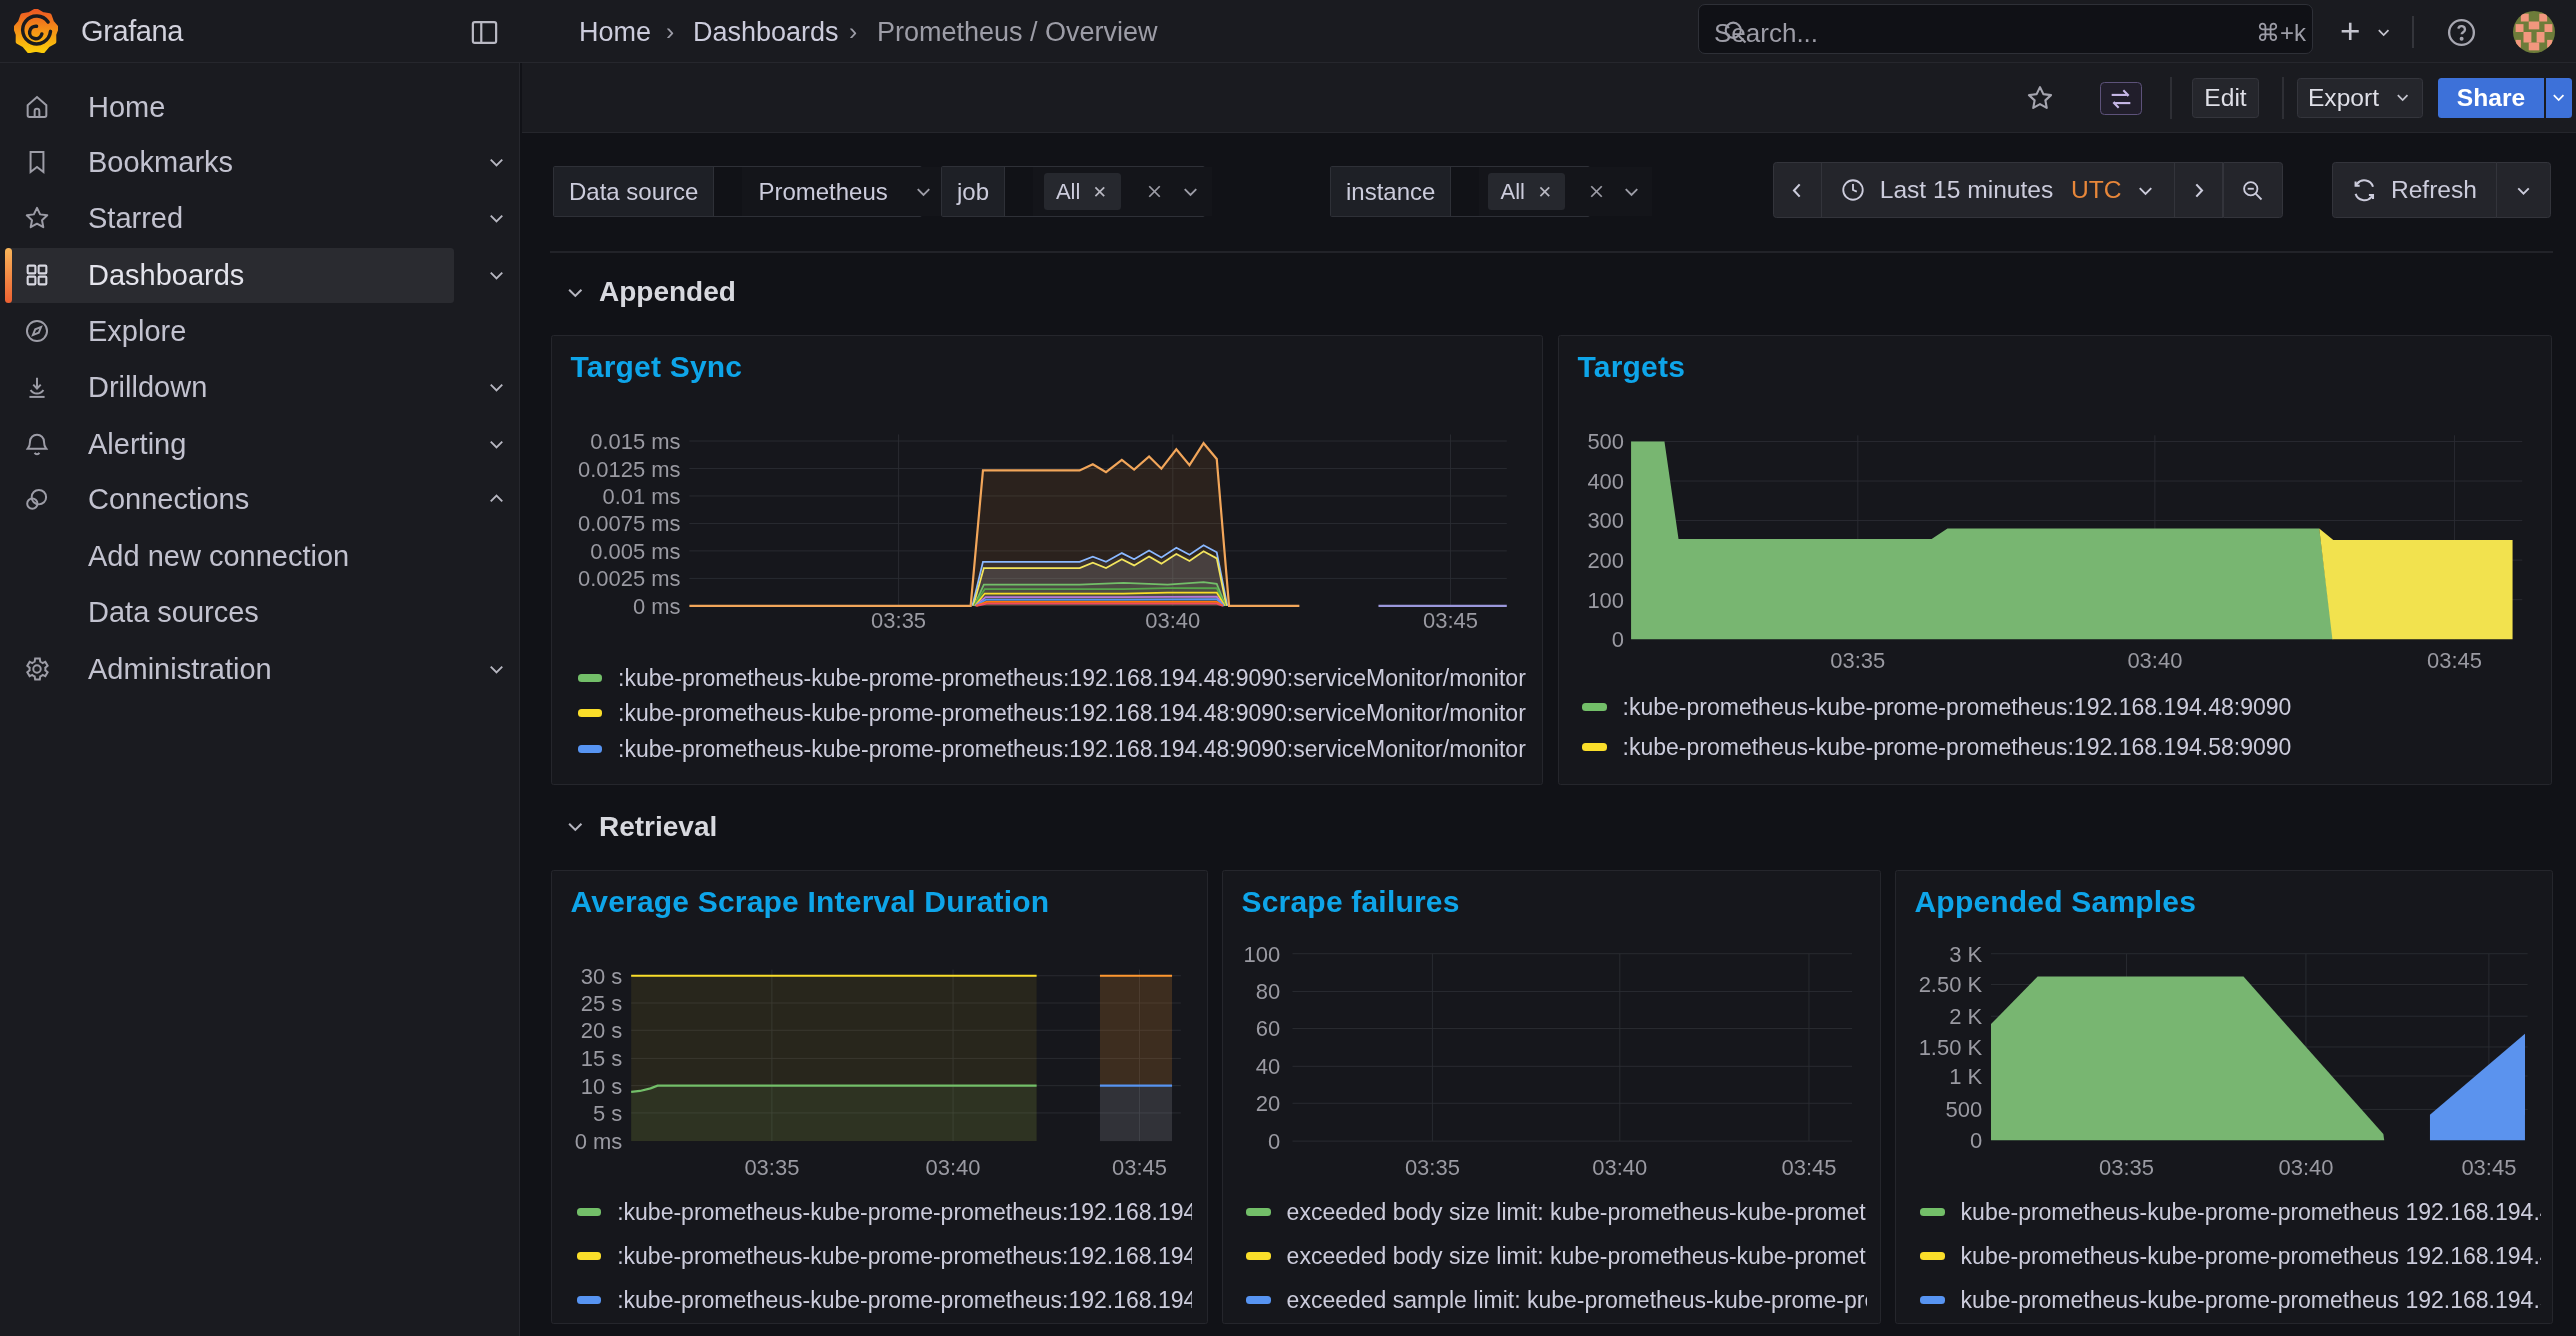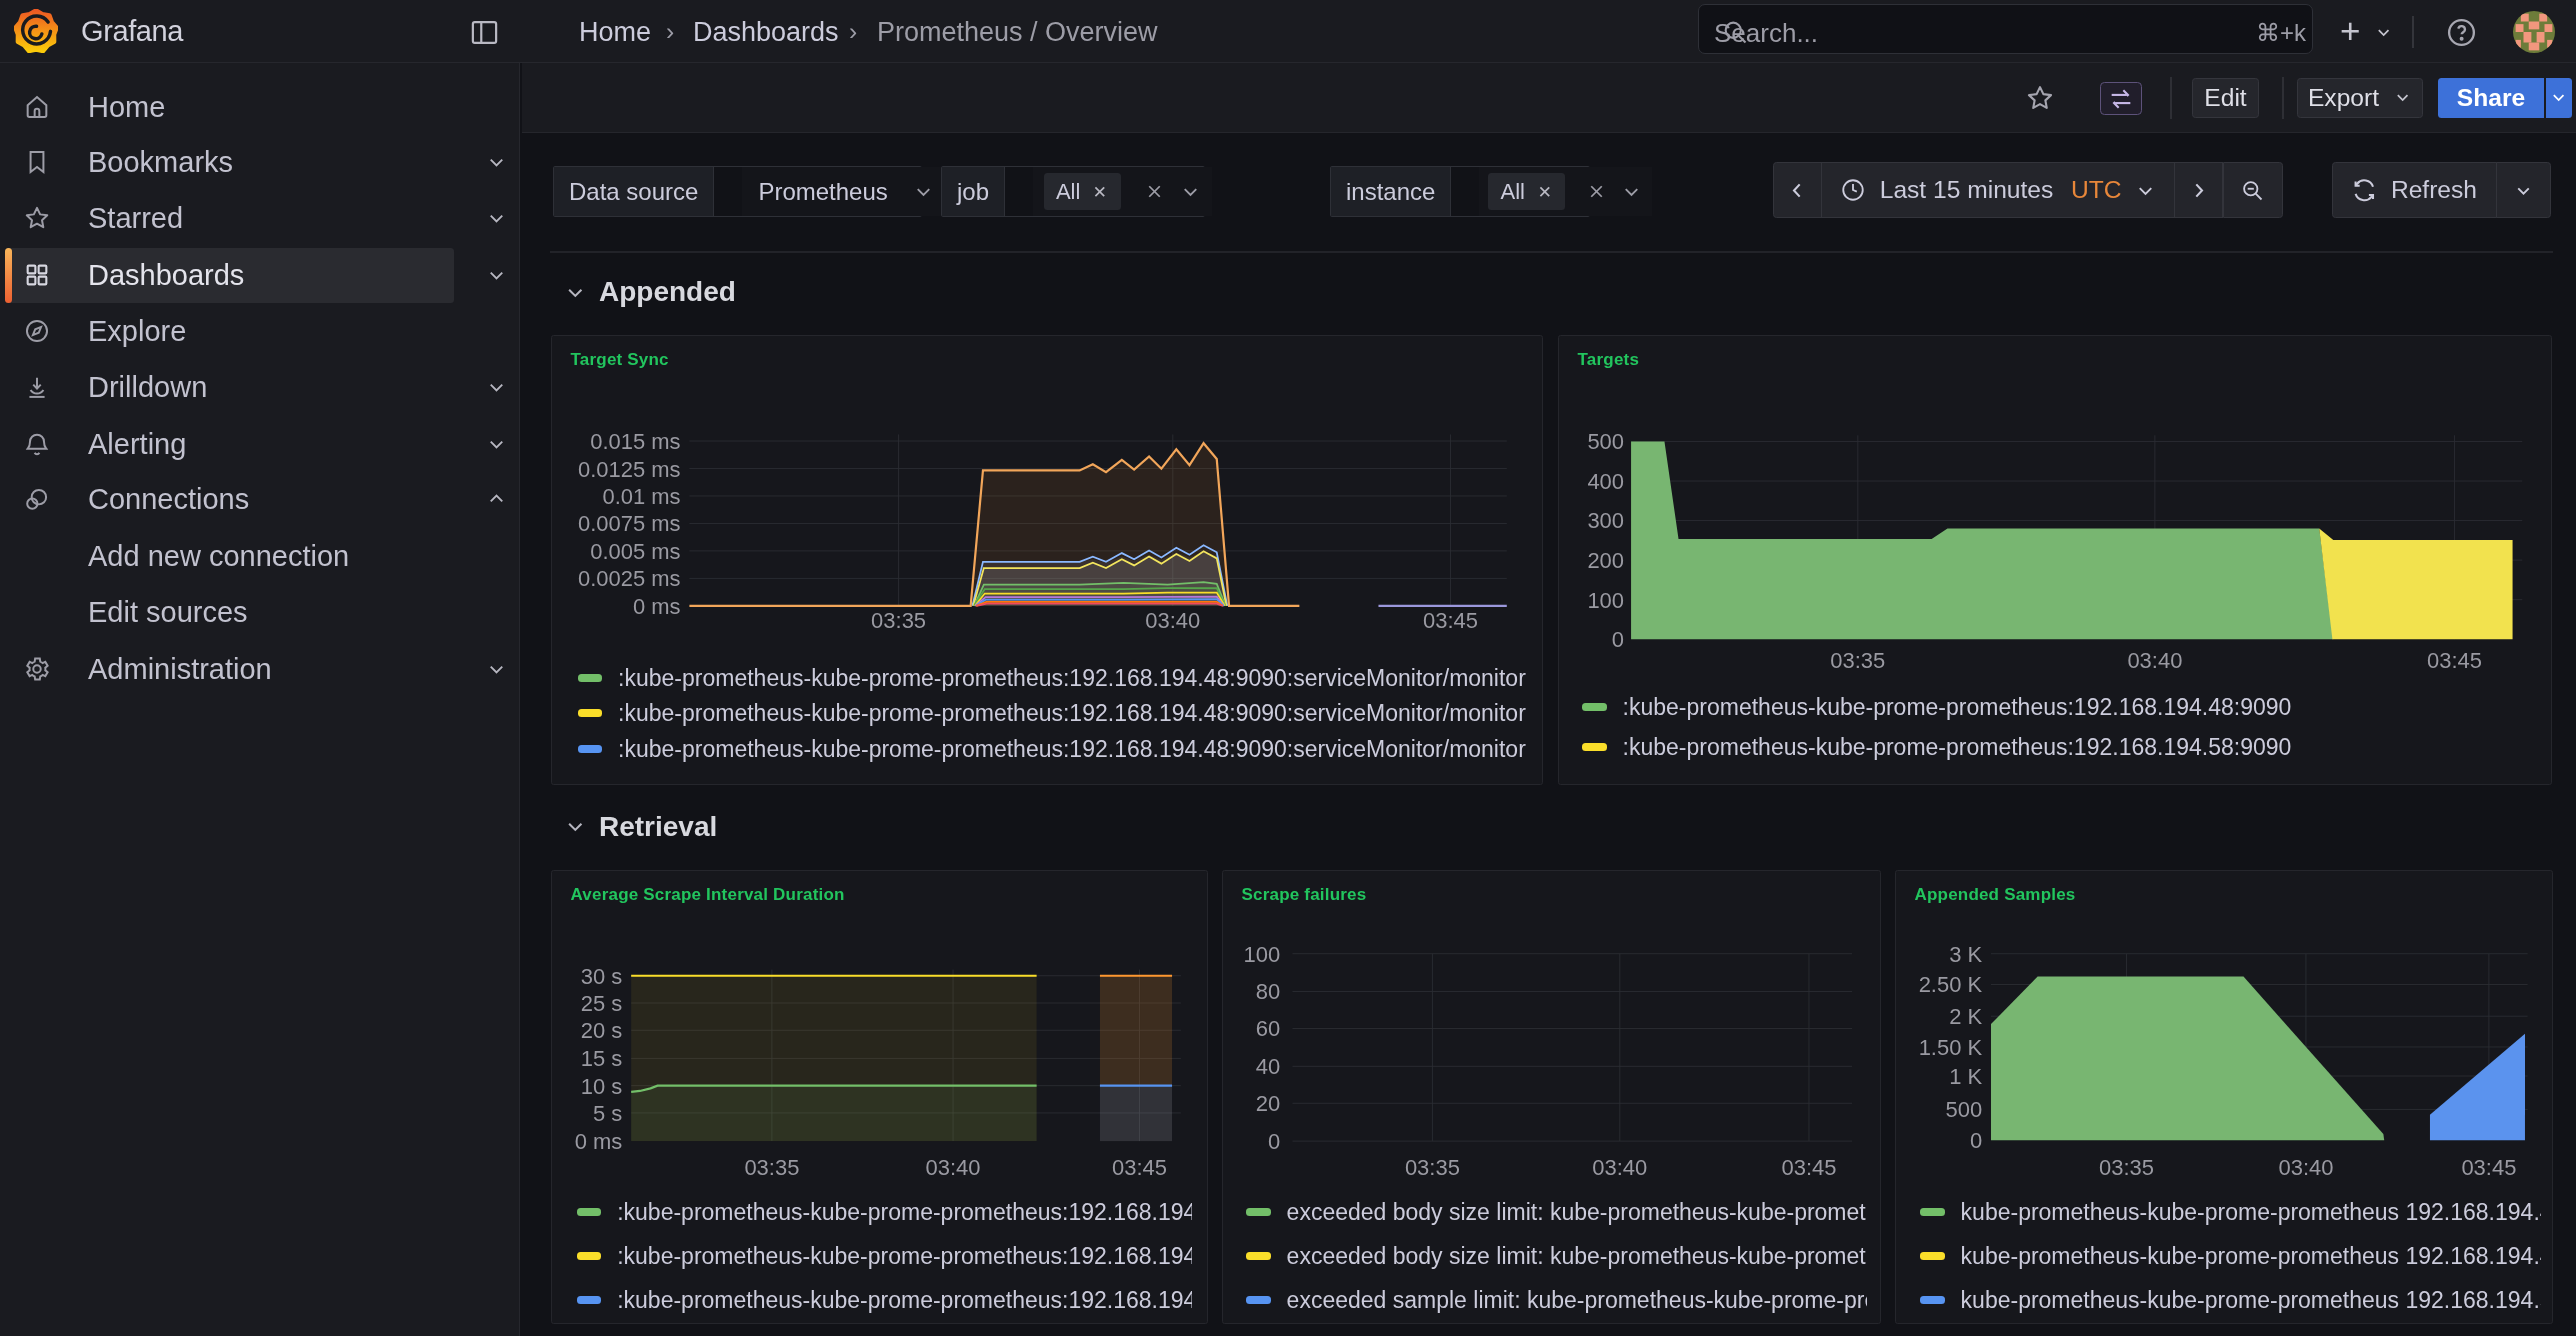--- a/index.html
+++ b/index.html
@@ -20,21 +20,21 @@
 .fgroup { position:absolute; top:166px; height:51px; border:0.9px solid #2e3037; border-radius:1.8px; display:flex; align-items:stretch;gap:28px; }
 .flabel { background:#1e2026; display:flex; align-items:center; white-space:nowrap; padding:0 15px; font-size:24px; color:#ccccdc; border-right:0.9px solid #2e3037; }
 .fval { display:flex; align-items:center; padding:0 16px; font-size:24px; color:#ccccdc; background:#14151a; }
 .chip { background:#26282e; border-radius:3.5px; font-size:22px; color:#ccccdc; padding:5.3px 12.3px; display:flex; align-items:center; gap:10.6px; }
 
 .btn { position:absolute; display:flex; align-items:center; justify-content:center; border-radius:3.5px; font-size:24.6px; color:#dfdfe7; }
 .toolbtn { background:#25262c; border:0.9px solid #34353c; }
 .tpseg { background:#24252b; border:0.9px solid #33343b; }
 
 .panel { position:absolute; background:#16171c; border:0.9px solid #25262c; border-radius:2.6px; }
-.ptitle { position:absolute; left:18.5px; top:14px; font-size:17px; font-weight:700; color:#22c55e; letter-spacing:0.2px; }
+.ptitle { position:absolute; left:18.5px; top:14px; font-size:30px; font-weight:700; color:#0ea5e9; letter-spacing:0.2px; }
 .legrow { position:absolute; display:flex; align-items:center; gap:16px; overflow:hidden; }
 .legmark { width:24.6px; height:8px; border-radius:3.5px; flex:none; }
 .legtext { font-size:23px; color:#ccccdc; white-space:nowrap; }
 .shead { position:absolute; font-size:28px; font-weight:700; color:#d8d9df; }
 .schev { position:absolute; color:#b6b6c0; }
 </style>
 </head>
 <body>
 <div id="root">
   <div id="sidebar" class="abs">
@@ -115,21 +115,21 @@
         </svg>
       <div class="navlabel">Connections</div>
       <svg class="navchev" width="23" height="23" viewBox="0 0 24 24" fill="none" stroke="#b6b6c0" stroke-width="2">
           <polyline points="6,14.5 12,8.5 18,14.5"></polyline>
         </svg>
     </div>
     <div class="navitem" style="top:465px;">
         <div class="navlabel">Add new connection</div>
       </div>
     <div class="navitem" style="top:521px;">
-        <div class="navlabel">Edit sources</div>
+        <div class="navlabel">Data sources</div>
       </div>
     <div class="navitem" style="top:578px;">
       <svg class="icon" style="left:23px;top:14px;" width="28" height="28" viewBox="0 0 24 24" fill="none" stroke="#9d9da7" stroke-width="1.7">
           <circle cx="12" cy="12" r="3.2"></circle>
           <path d="M19.2 12a7.2 7.2 0 0 0-.1-1.2l2-1.5-2-3.4-2.3 1a7.4 7.4 0 0 0-2-1.2L14.4 3h-4l-.4 2.7a7.4 7.4 0 0 0-2 1.2l-2.3-1-2 3.4 2 1.5a7.2 7.2 0 0 0 0 2.4l-2 1.5 2 3.4 2.3-1a7.4 7.4 0 0 0 2 1.2l.4 2.7h4l.4-2.7a7.4 7.4 0 0 0 2-1.2l2.3 1 2-3.4-2-1.5c.1-.4.1-.8.1-1.2z"></path>
         </svg>
       <div class="navlabel">Administration</div>
       <svg class="navchev" width="23" height="23" viewBox="0 0 24 24" fill="none" stroke="#b6b6c0" stroke-width="2">
           <polyline points="6,9.5 12,15.5 18,9.5"></polyline>
         </svg>

